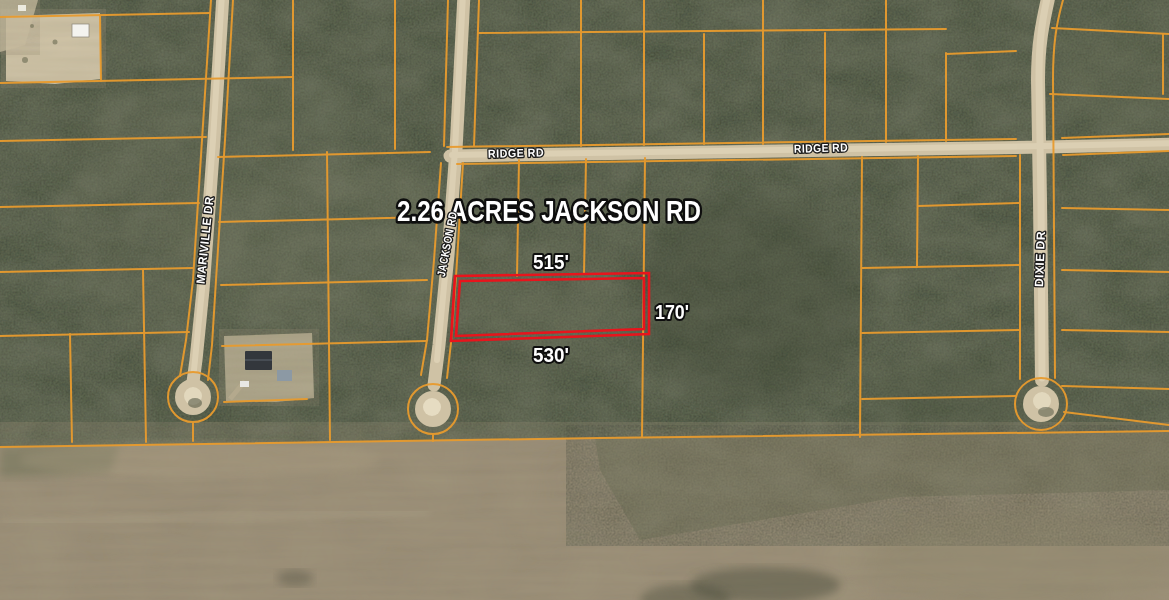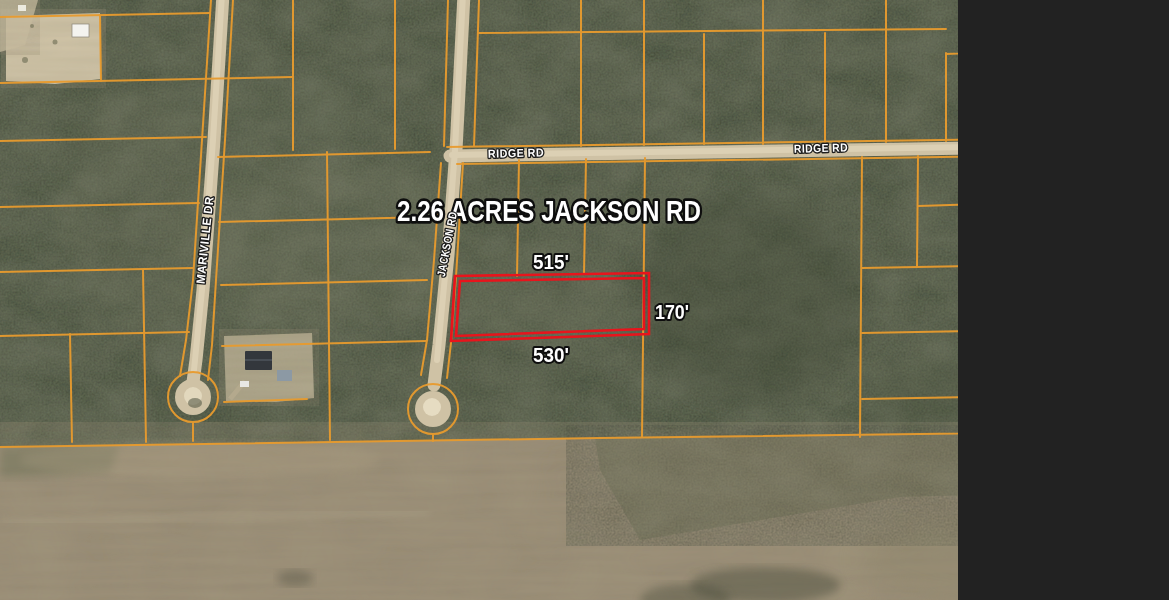--- a/index.html
+++ b/index.html
@@ -1,16 +1,16 @@
 <!DOCTYPE html>
 <html><head>
 <meta charset="utf-8">
 <style>
   html,body{margin:0;padding:0;background:#222;}
-  .stage{position:relative;width:958px;height:600px;overflow:hidden;font-family:"Liberation Sans",sans-serif;}
+  .stage{position:relative;width:1169px;height:600px;overflow:hidden;font-family:"Liberation Sans",sans-serif;}
   svg{display:block}
   text{font-family:"Liberation Sans",sans-serif;font-weight:bold;fill:#fff;paint-order:stroke;stroke-linejoin:round;stroke-linecap:round;}
   .big-label{stroke:#0e0e0e;stroke-width:5.5px;}
   .dim-label{stroke:#0e0e0e;stroke-width:4.2px;}
   .road-label{stroke:#1d1d1d;stroke-width:2.8px;letter-spacing:.5px;}
 </style>
 </head>
 <body>
 
 <div class="stage">

